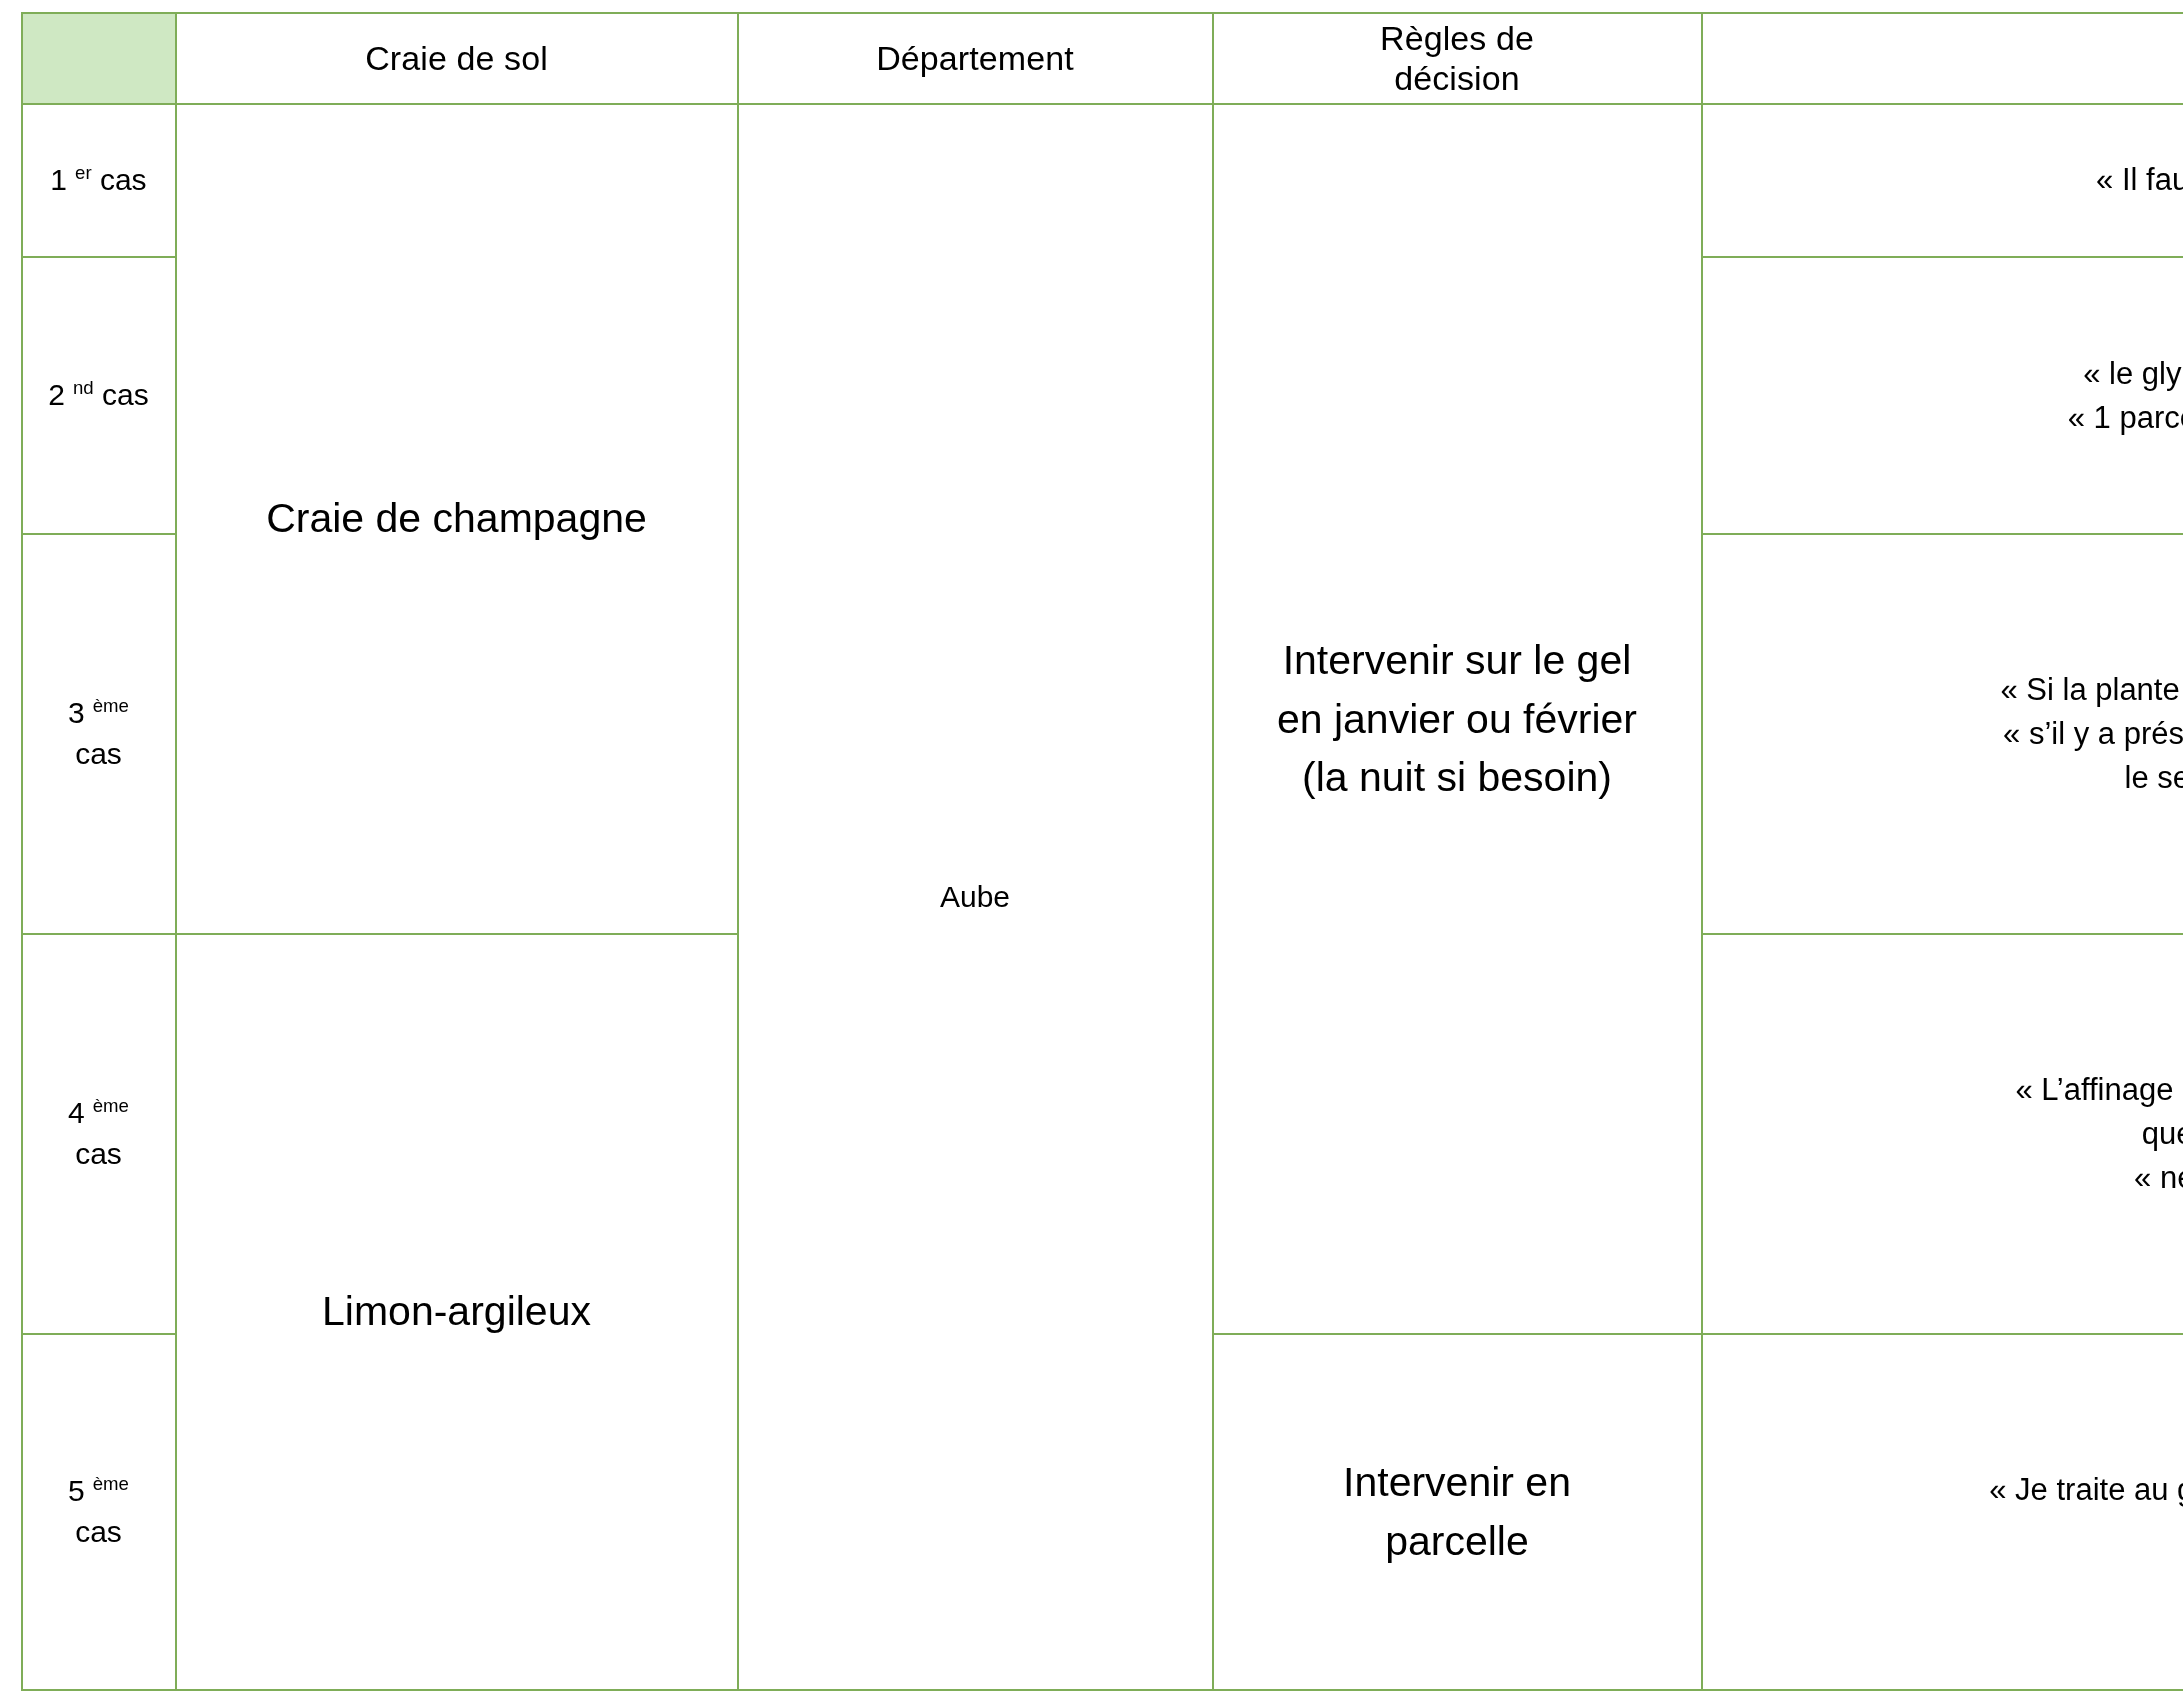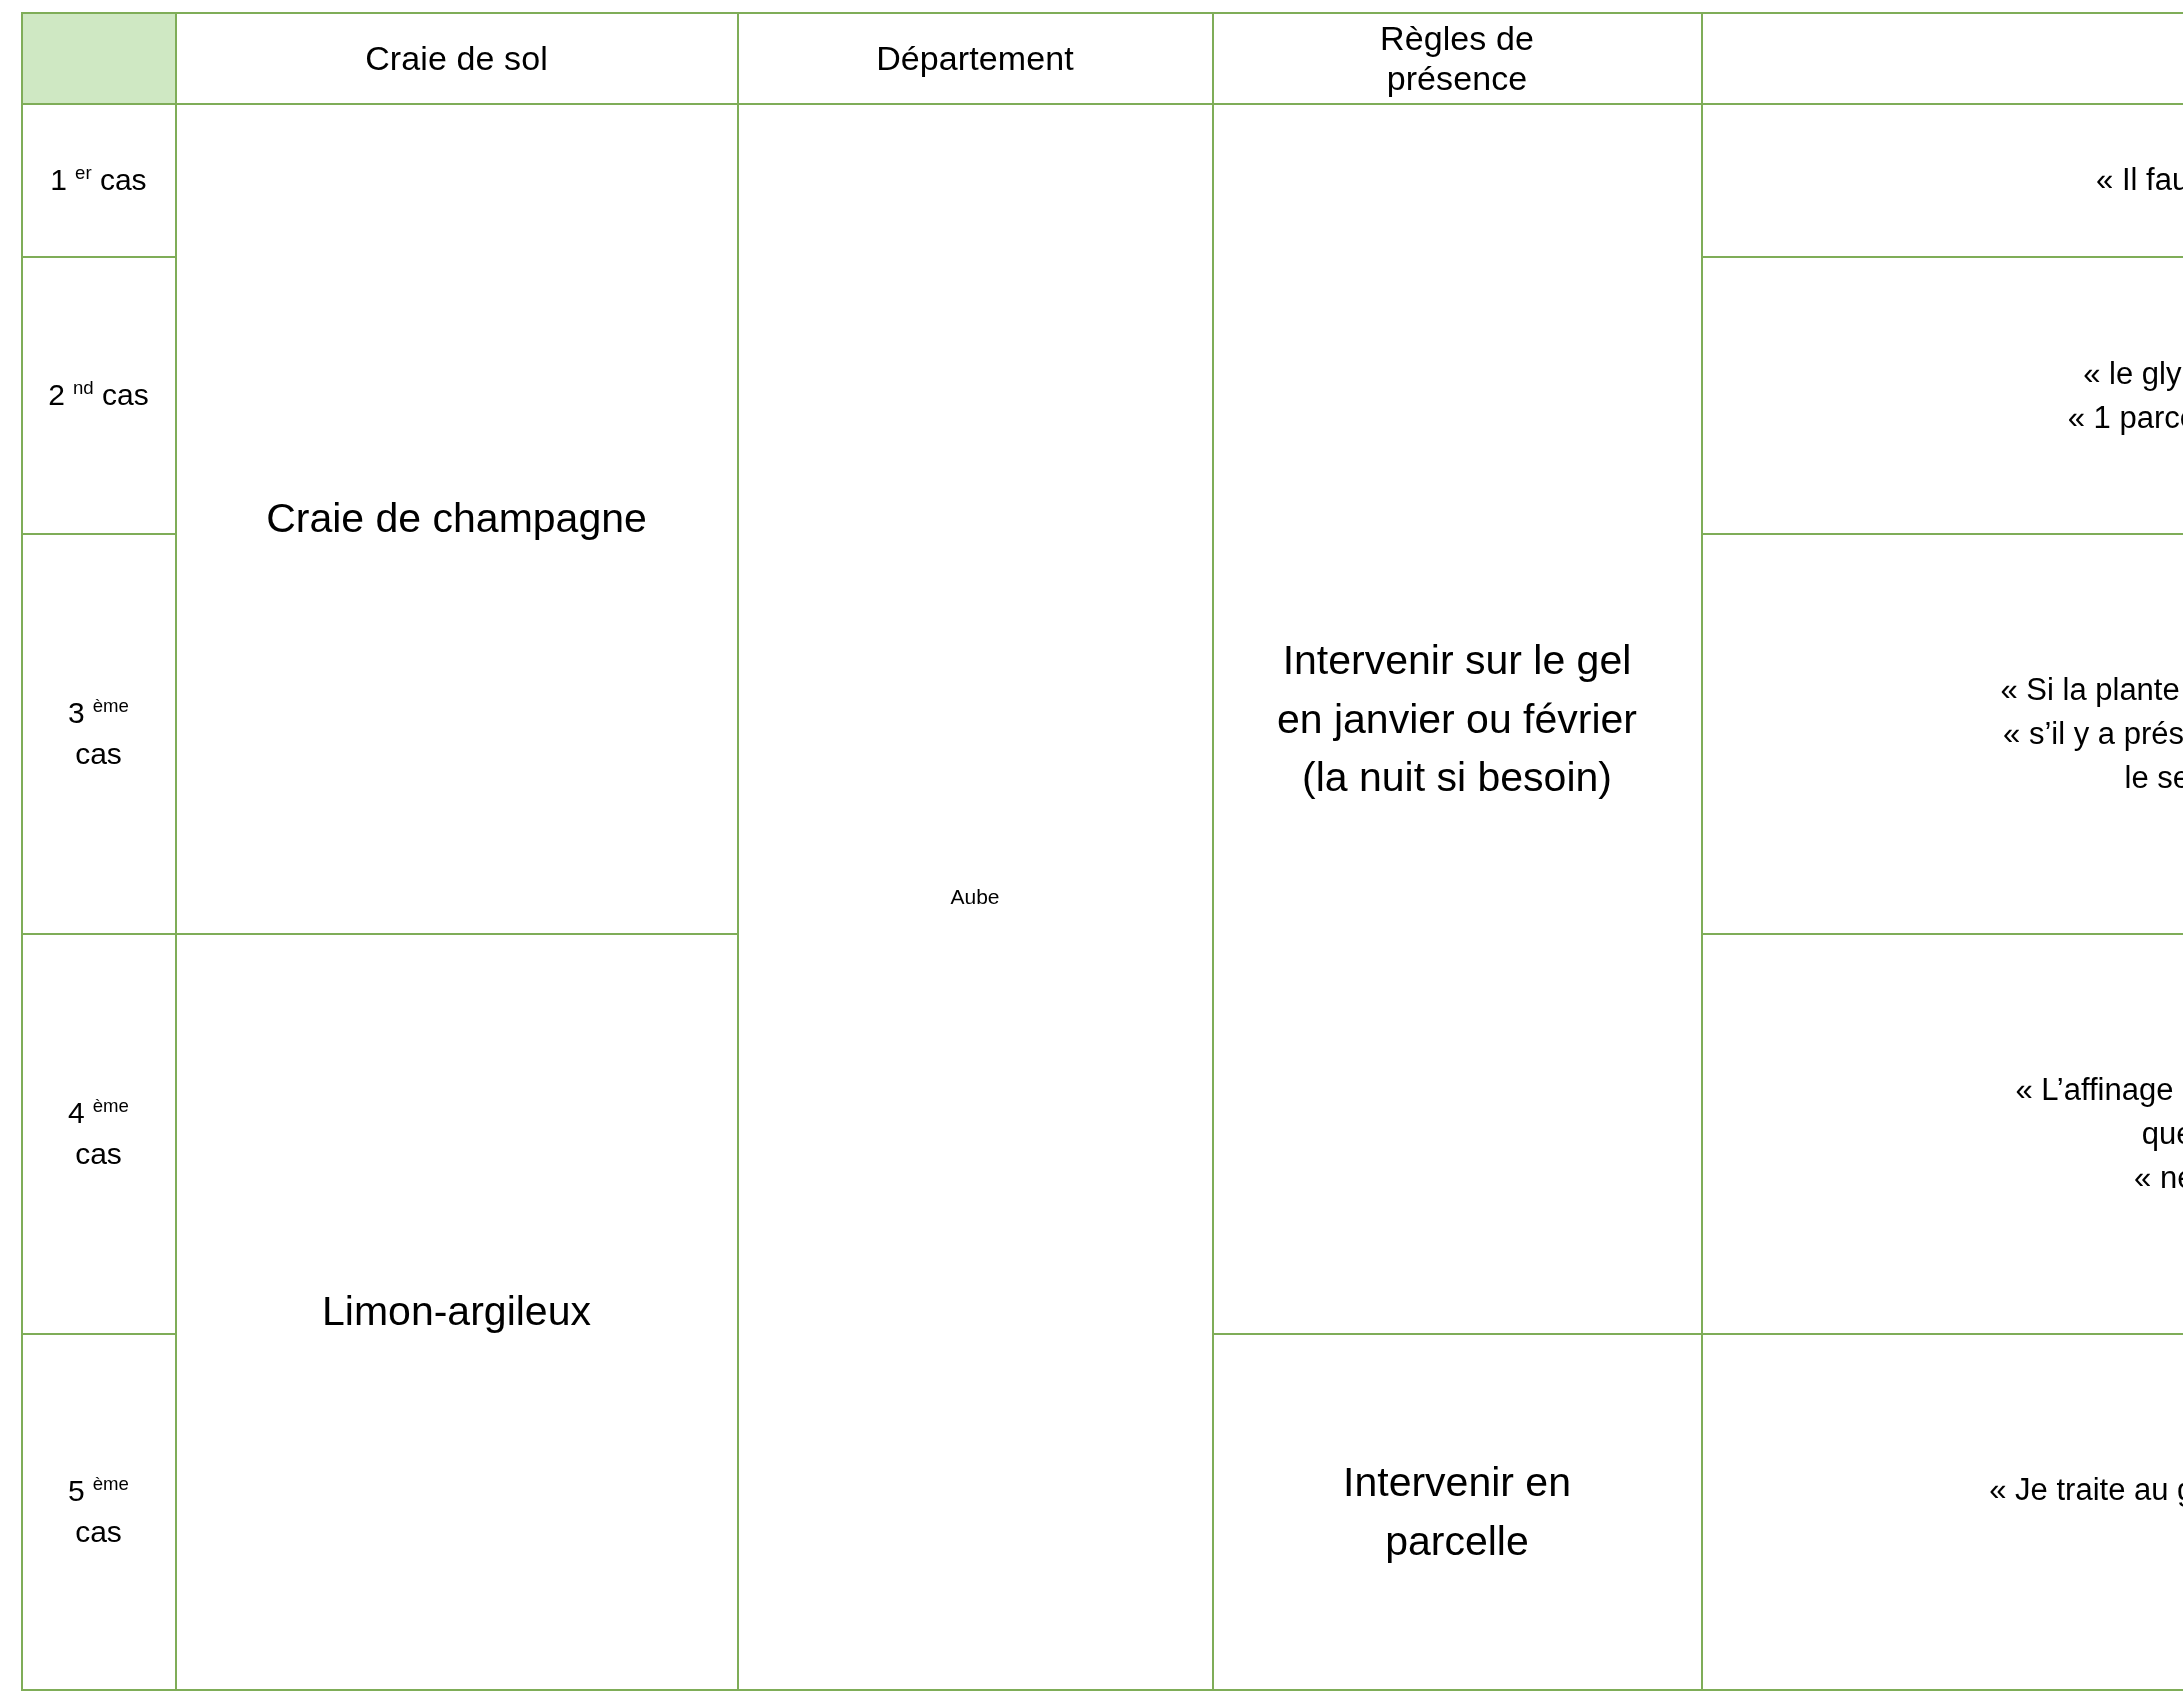--- a/index.html
+++ b/index.html
@@ -63,21 +63,21 @@
     line-height: 1.35;
     white-space: nowrap;
     padding-left: 2.6px;
     padding-right: 2.6px;
   }
   td.soil-cell {
     font-size: 41px;
     line-height: 1.3;
   }
   td.dept-cell {
-    font-size: 21px;
+    font-size: 30px;
     line-height: 1.3;
   }
   td.rule-cell {
     font-size: 41px;
     line-height: 1.42;
   }
   td.quote-cell {
     font-size: 31px;
     line-height: 1.42;
   }
@@ -103,21 +103,21 @@
       <col class="c-rule">
       <col class="c-quote">
     </colgroup>
 
     <thead>
       <tr>
         <th class="corner-cell"></th>
         <th>Craie de sol</th>
         <th>Département</th>
         <th class="multiline">Règles de
-présence</th>
+décision</th>
         <th>Citations</th>
       </tr>
     </thead>
 
     <tbody>
 
       <tr>
         <td class="case-cell"><span>1</span><sup class="ord">er</sup><span class="multiline"> cas</span></td>
 
         <td class="soil-cell" rowspan="3">Craie de champagne</td>

